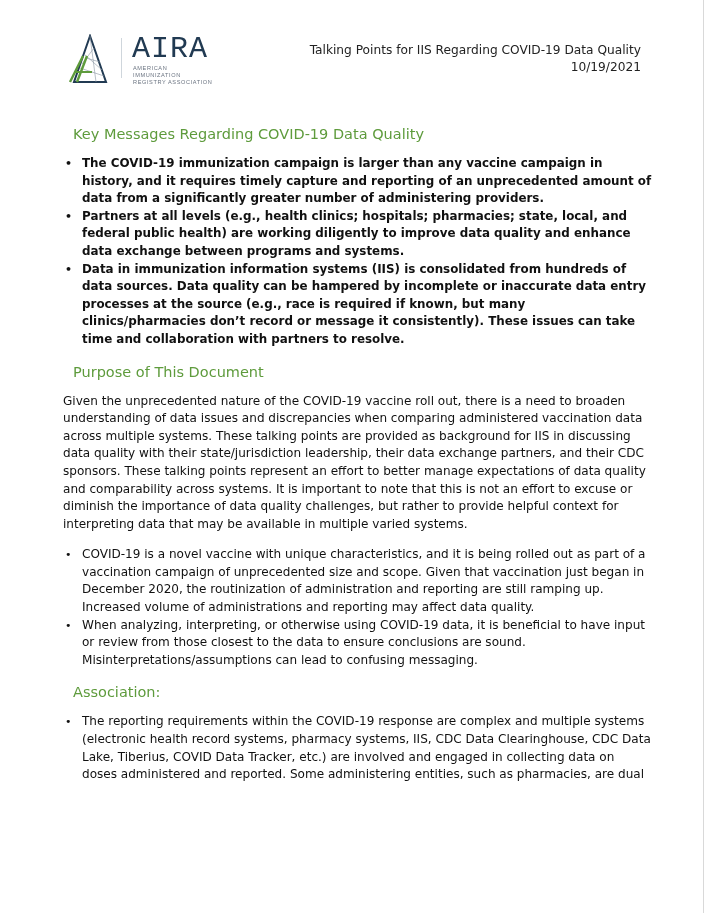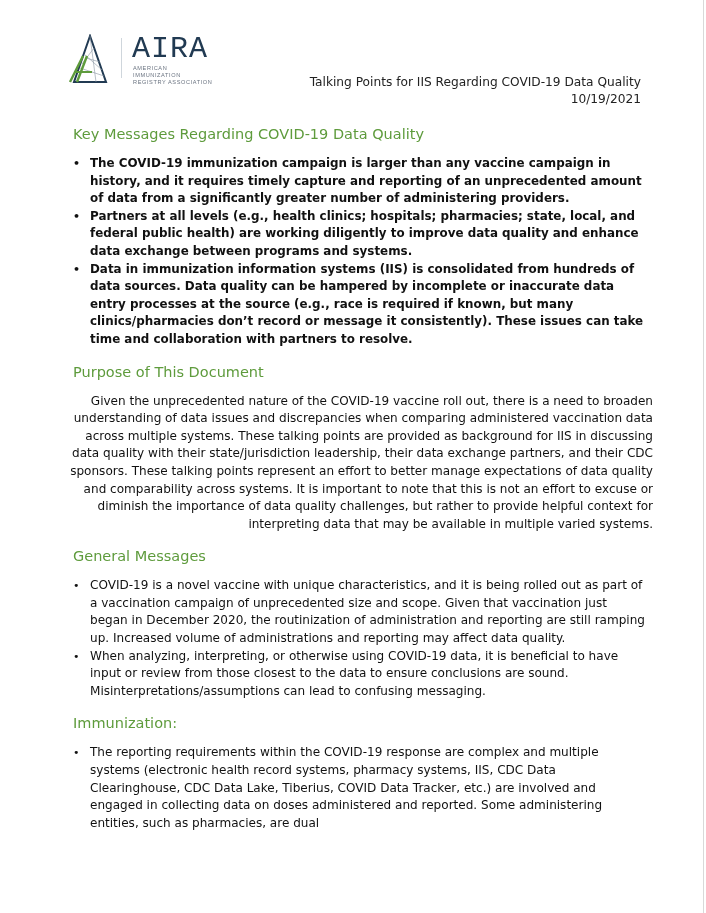--- a/index.html
+++ b/index.html
@@ -8,28 +8,28 @@
   .page { position: absolute; left: 0; top: 0; width: 704px; height: 913px;
           border-right: 1px solid #d9d9d9; box-sizing: border-box; }
   .logo { position: absolute; left: 64px; top: 34px; width: 150px; height: 50px; }
   .logo svg { position: absolute; left: 0; top: 0; }
   .logo-divider { position: absolute; left: 57px; top: 4px; width: 1px; height: 40px; background: #cfd6dc; }
   .logo-word { position: absolute; left: 68px; top: 0px; font-family: Liberation Mono, monospace;
                font-size: 30px; letter-spacing: 1px; color: #213a52; font-weight: normal; line-height: 30px; }
   .logo-sub { position: absolute; left: 69px; top: 31px; font-family: "Liberation Sans", sans-serif;
               font-size: 5.6px; letter-spacing: 0.6px; color: #6a7380; line-height: 7px; text-transform: uppercase; }
   .header-right { position: absolute; right: 62px; top: 42px; text-align: right;
-                  font-size: 12.2px; line-height: 17px; color: #222; margin-top: 32px; }
+                  font-size: 12.2px; line-height: 17px; color: #222; }
   .content { position: absolute; left: 63px; top: 114px; width: 590px; }
   h2 { font-weight: normal; color: #5e9b3c; font-size: 14.5px; margin: 10px; line-height: 21px; }
-  ul { margin: 8px; padding: 0 0 0 19px; list-style: none; }
+  ul { margin: 0; padding: 0 0 0 19px; list-style: none; }
   li { position: relative; font-size: 12.05px; line-height: 17.6px; }
   li::before { content: "\2022"; position: absolute; left: -17px; top: 0; font-size: 11px; }
   .bold li { font-weight: bold; font-size: 11.9px; }
-  p { margin: 0; font-size: 12.05px; line-height: 17.6px; text-align: right; }
+  p { margin: 0; font-size: 12.05px; line-height: 17.6px; }
   .sec { margin-top: 13px; }
 </style>
 </head>
 <body>
 
 <div class="page">
 
   <div class="logo">
     <svg width="56" height="50" viewBox="0 0 56 50">
       <polygon points="26,2 10,48 42,48" fill="none" stroke="#213a52" stroke-width="2"></polygon>
@@ -65,28 +65,27 @@
         <li>Data in immunization information systems (IIS) is consolidated from hundreds of data sources. Data quality can be hampered by incomplete or inaccurate data entry processes at the source (e.g., race is required if known, but many clinics/pharmacies don’t record or message it consistently). These issues can take time and collaboration with partners to resolve.</li>
       </ul>
     </section>
 
     <section class="sec">
       <h2>Purpose of This Document</h2>
       <p>Given the unprecedented nature of the COVID-19 vaccine roll out, there is a need to broaden understanding of data issues and discrepancies when comparing administered vaccination data across multiple systems. These talking points are provided as background for IIS in discussing data quality with their state/jurisdiction leadership, their data exchange partners, and their CDC sponsors. These talking points represent an effort to better manage expectations of data quality and comparability across systems. It is important to note that this is not an effort to excuse or diminish the importance of data quality challenges, but rather to provide helpful context for interpreting data that may be available in multiple varied systems.</p>
     </section>
 
     <section class="sec">
-      <h2>General Messages</h2>
       <ul>
         <li>COVID-19 is a novel vaccine with unique characteristics, and it is being rolled out as part of a vaccination campaign of unprecedented size and scope. Given that vaccination just began in December 2020, the routinization of administration and reporting are still ramping up. Increased volume of administrations and reporting may affect data quality.</li>
         <li>When analyzing, interpreting, or otherwise using COVID-19 data, it is beneficial to have input or review from those closest to the data to ensure conclusions are sound. Misinterpretations/assumptions can lead to confusing messaging.</li>
       </ul>
     </section>
 
     <section class="sec">
-      <h2>Immunization:</h2>
+      <h2>Association:</h2>
       <ul>
         <li>The reporting requirements within the COVID-19 response are complex and multiple systems (electronic health record systems, pharmacy systems, IIS, CDC Data Clearinghouse, CDC Data Lake, Tiberius, COVID Data Tracker, etc.) are involved and engaged in collecting data on doses administered and reported. Some administering entities, such as pharmacies, are dual</li>
       </ul>
     </section>
 
   </div>
 </div>
 
 </body></html>

